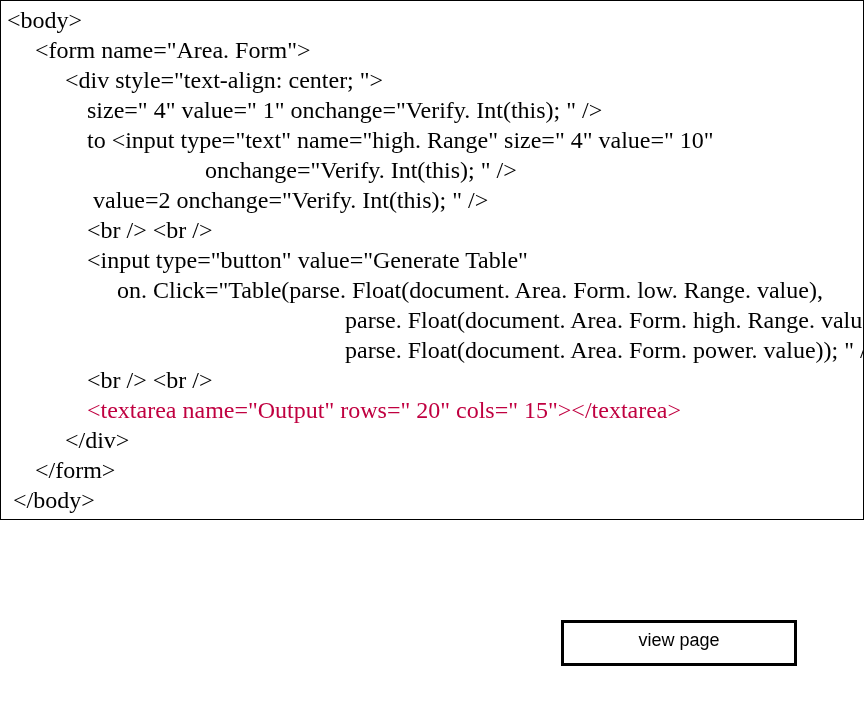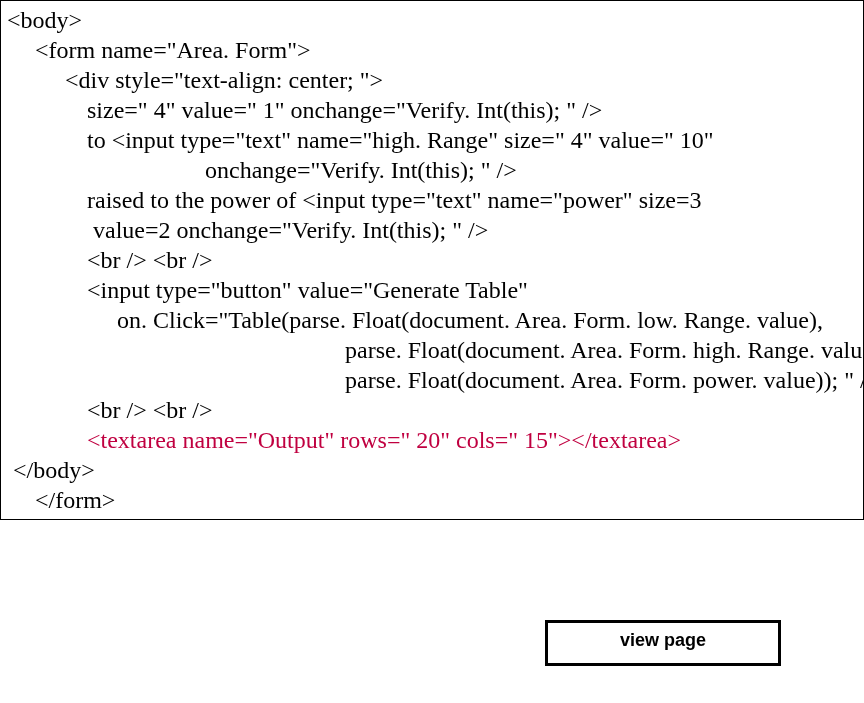--- a/index.html
+++ b/index.html
@@ -27,49 +27,49 @@
     .indent-2 { padding-left: 40px; }
     .indent-3 { padding-left: 56px; }
     .indent-5 { padding-left: 120px; }
     .indent-6 { padding-left: 200px; }
     .highlight {
       color: #c00040;
     }
     .view-button {
       position: absolute;
       top: 620px;
-      left: 545px;
+      left: 561px;
       width: 230px;
       height: 40px;
       border: 3px solid #000;
       background: #fff;
       font-family: Arial, Helvetica, sans-serif;
       font-size: 18px;
-      font-weight: bold;
+      font-weight: normal;
       text-align: center;
       line-height: 34px;
       cursor: pointer;
     }
   </style>
 </head>
 <body>
 
 <div class="code-box">
   <div class="code-line indent-0">&lt;body&gt;</div>
   <div class="code-line indent-1">  &lt;form name="Area. Form"&gt;</div>
   <div class="code-line indent-2">    &lt;div style="text-align: center; "&gt;</div>
   <div class="code-line indent-3">     size=" 4" value=" 1" onchange="Verify. Int(this); " /&gt;</div>
   <div class="code-line indent-3">     to &lt;input type="text" name="high. Range" size=" 4" value=" 10"</div>
   <div class="code-line indent-5">              onchange="Verify. Int(this); " /&gt;</div>
-  <div class="code-line indent-3">     raised to the power of &lt;input type="text" name="power" size=3</div>
   <div class="code-line indent-3">      value=2 onchange="Verify. Int(this); " /&gt;</div>
   <div class="code-line indent-3">     &lt;br /&gt; &lt;br /&gt;</div>
   <div class="code-line indent-3">     &lt;input type="button" value="Generate Table"</div>
   <div class="code-line indent-3">          on. Click="Table(parse. Float(document. Area. Form. low. Range. value),</div>
   <div class="code-line indent-6">                        parse. Float(document. Area. Form. high. Range. value),</div>
   <div class="code-line indent-6">                        parse. Float(document. Area. Form. power. value)); " /&gt;</div>
   <div class="code-line indent-3">     &lt;br /&gt; &lt;br /&gt;</div>
   <div class="code-line indent-3 highlight">     &lt;textarea name="Output" rows=" 20" cols=" 15"&gt;&lt;/textarea&gt;</div>
+  <div class="code-line indent-2">    &lt;/div&gt;</div>
+  <div class="code-line indent-1">  &lt;/form&gt;</div>
   <div class="code-line indent-0"> &lt;/body&gt;</div>
-  <div class="code-line indent-1">  &lt;/form&gt;</div>
 </div>
 
 <div class="view-button">view page</div>
 
 </body></html>

